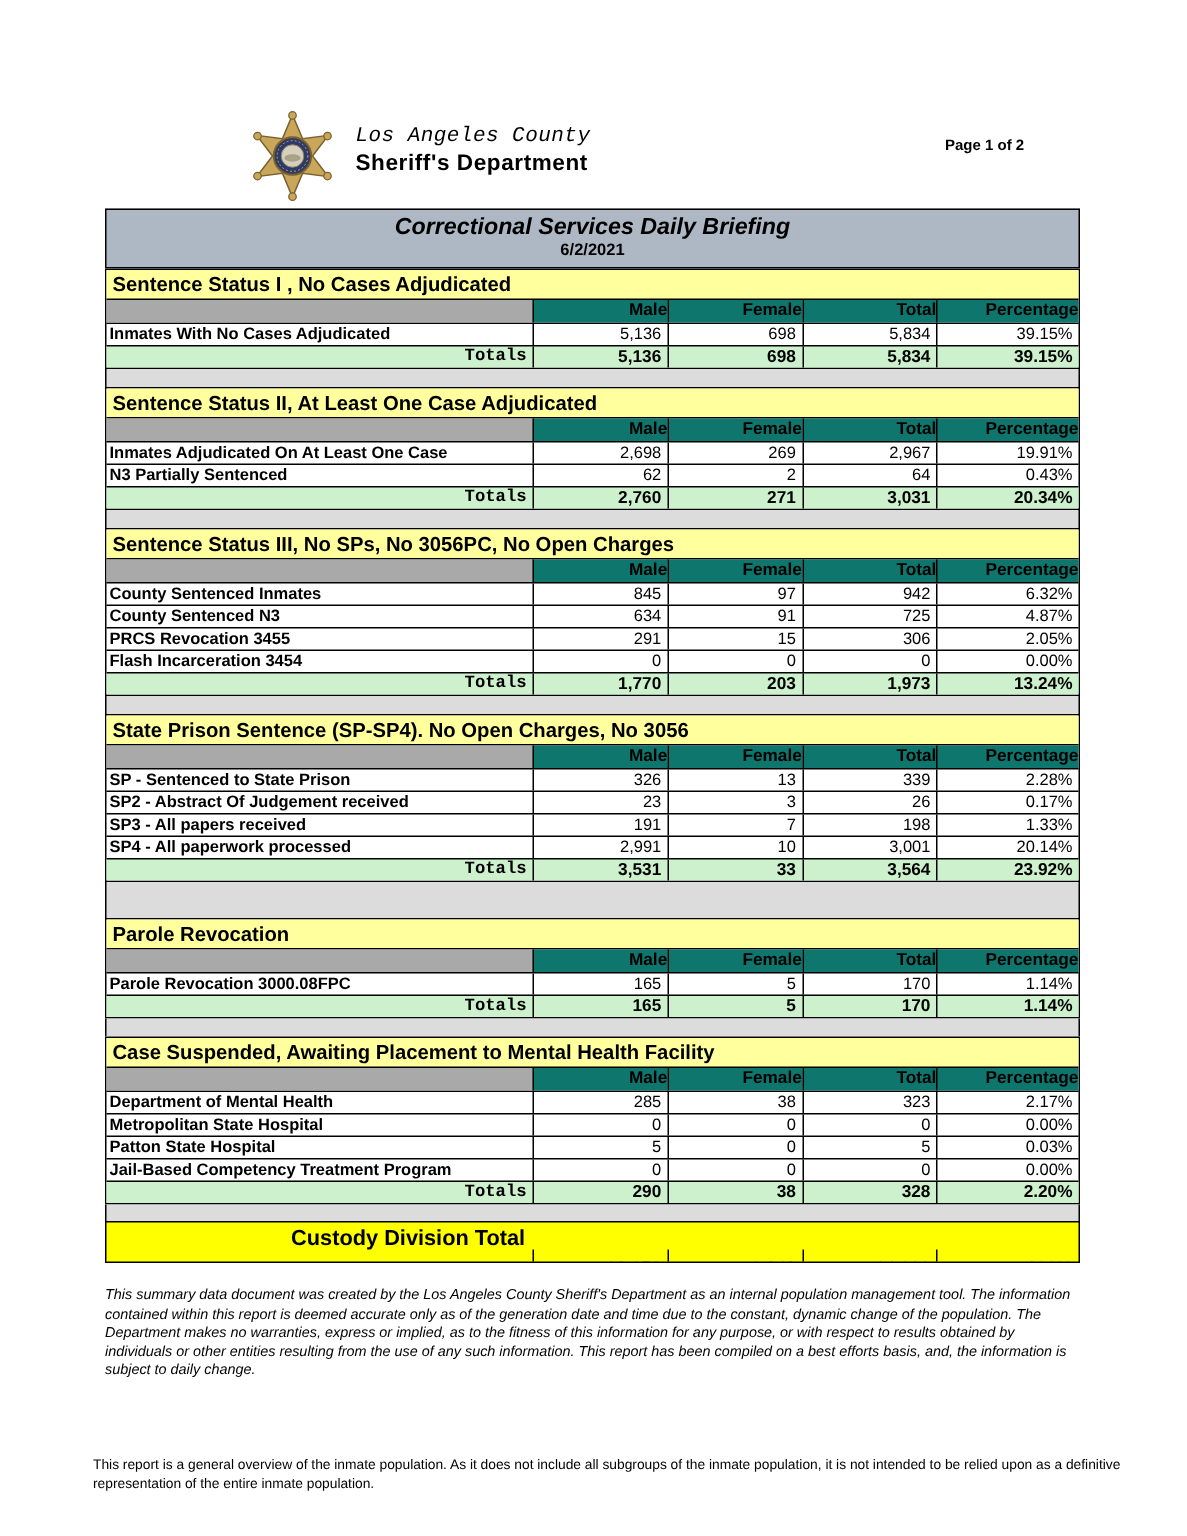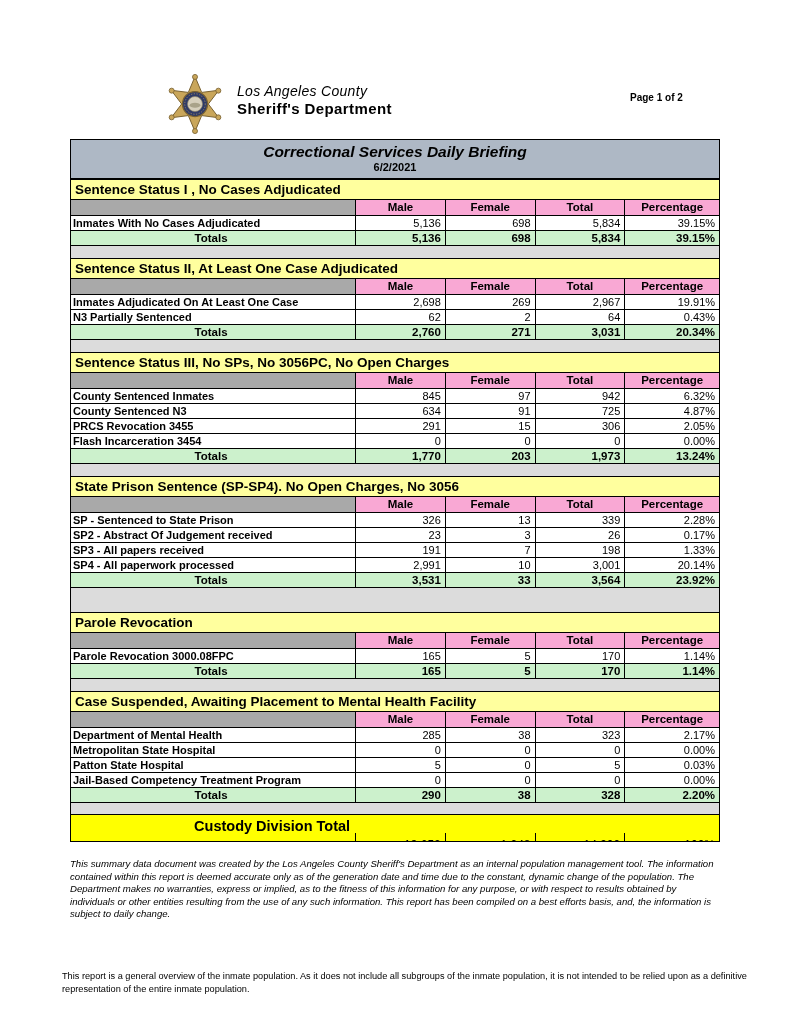--- a/index.html
+++ b/index.html
@@ -5,21 +5,21 @@
   html,body { margin:0; padding:0; background:#ffffff; }
   .page {
     position:relative; width:791px; height:1024px; background:#ffffff;
     font-family:"Liberation Sans", sans-serif; color:#000; overflow:hidden;
   }
 
   
   .logo { position:absolute; left:165px; top:74px; width:60px; height:60px; }
   .agency { position:absolute; left:237px; top:84px; }
   .agency-line1 {
-    font-family:Liberation Sans, sans-serif; font-style:italic; font-size:14px;
+    font-family:Liberation Mono, monospace; font-style:italic; font-size:14px;
     line-height:15px; letter-spacing:0.3px;
   }
   .agency-line2 { font-weight:bold; font-size:15px; line-height:19px; letter-spacing:0.4px; }
   .pageno { position:absolute; left:630px; top:92px; font-size:10px; font-weight:bold; }
 
   
   .sheet { position:absolute; left:70px; top:139px; width:650px; }
   .titlebar {
     background:#aeb8c5; border:1.5px solid #000; text-align:center; padding:3px 0 4px 0;
   }
@@ -37,31 +37,31 @@
   }
   .row { display:flex; }
   .row + .row { border-top:1px solid #000; }
   .cell { box-sizing:border-box; overflow:hidden; white-space:nowrap; }
   .c-label { width:285px; }
   .c-val { width:90px; border-left:1px solid #000; text-align:right; }
   .c-pct { width:95px;padding-left:24px; }
 
   .hdr .c-label { background:#a9a9a9; }
   .hdr .c-val {
-    background:#f9a8d4; text-align:center; font-weight:bold; font-size:11.5px;
+    background:#0f766e; text-align:right; font-weight:bold; font-size:11.5px;
     line-height:13px; padding:1px 0;
   }
   .hdr .c-label { line-height:13px; padding:1px 0; }
 
   .data .c-label { font-weight:bold; font-size:11px; line-height:12px; padding:1px 2px; }
   .data .c-val { font-size:11px; line-height:12px; padding:1px 4px 1px 0; }
 
   .tot { background:#ccf1cc; }
   .tot .cell { font-weight:bold; font-size:11.5px; line-height:12px; }
-  .tot .c-label { text-align:center; padding:1px 4px 1px 0; }
+  .tot .c-label { text-align:right; padding:1px 4px 1px 0;font-family:Liberation Mono, monospace; }
   .tot .c-val { padding:1px 4px 1px 0; }
 
   .grand {
     display:flex; background:#ffff00; border:1.5px solid #000; height:26px; align-items:stretch;
   }
   .grand .c-label {
     text-align:right; font-weight:bold; font-size:14.5px; line-height:23px; padding-right:5px;padding-left:16px;
   }
   .grand .c-val { font-weight:normal; font-size:12px; line-height:24px; padding-right:4px;margin-top:18px; }
 

